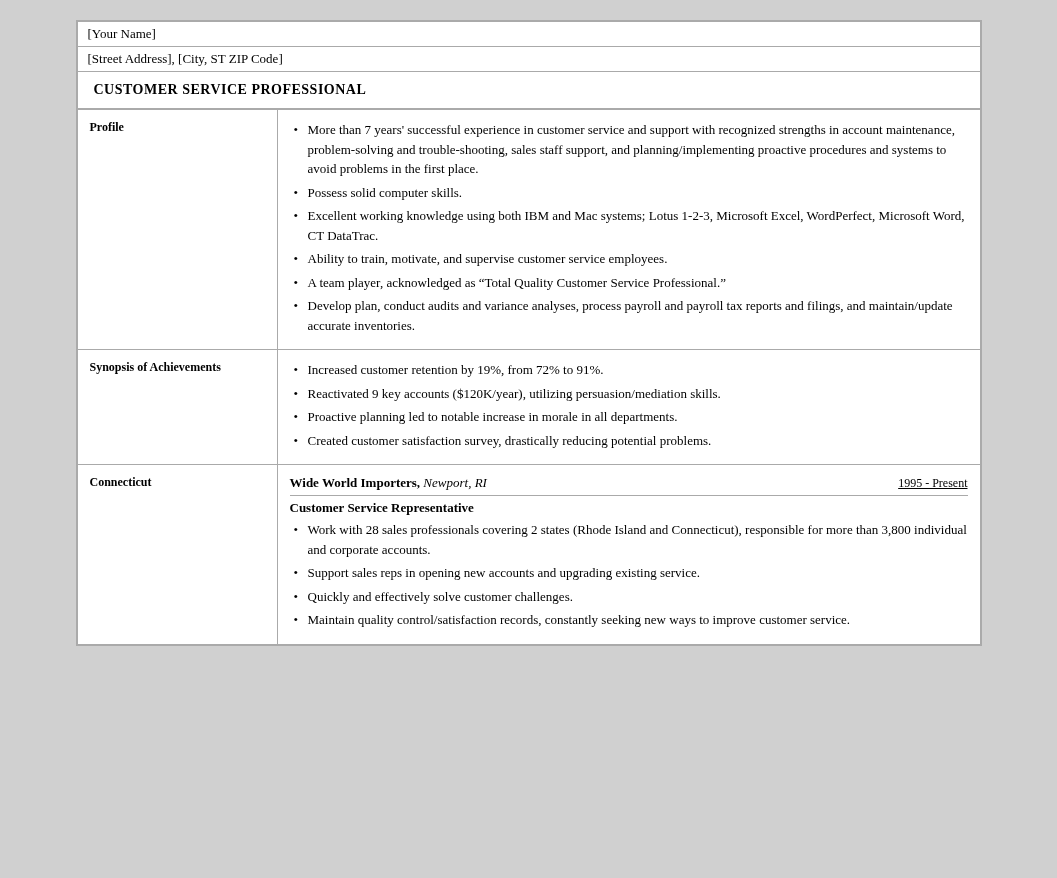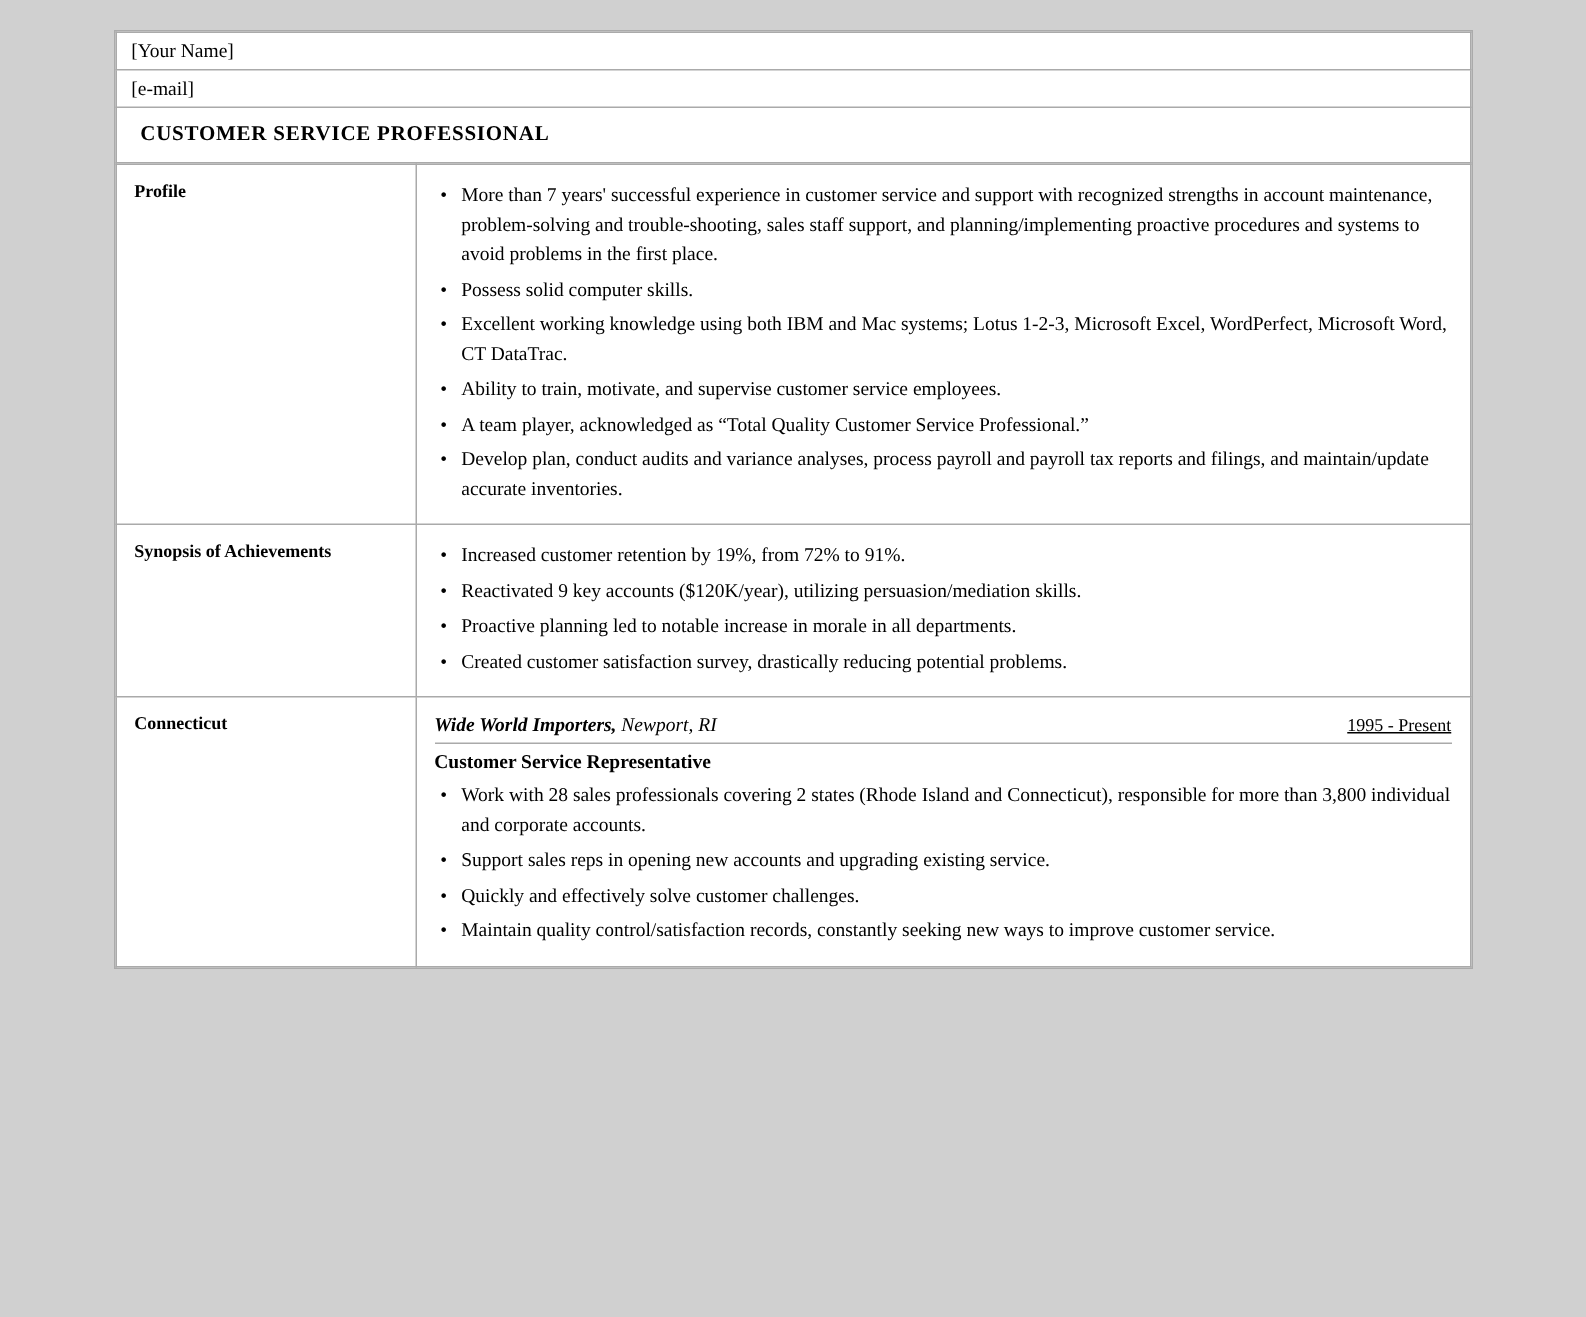--- a/index.html
+++ b/index.html
@@ -72,21 +72,20 @@
     }
     .employment-header {
       display: flex;
       justify-content: space-between;
       align-items: baseline;
       border-bottom: 1px solid #aaa;
       padding-bottom: 4px;
       margin-bottom: 4px;
     }
     .company-name {
-      font-style: italic;
       font-weight: bold;
     }
     .company-location {
       font-style: italic;
       font-weight: normal;
     }
     .employment-date {
       font-size: 12px;
       text-decoration: underline;
     }
@@ -99,21 +98,21 @@
 <body>
 
 <div class="resume">
 
   <table class="header-table">
     <tbody>
         <tr>
       <td>[Your Name]</td>
     </tr>
     <tr>
-      <td>[e-mail]</td>
+      <td>[Street Address], [City, ST  ZIP Code]</td>
     </tr>
     <tr class="title-row">
       <td>CUSTOMER SERVICE PROFESSIONAL</td>
     </tr>
   </tbody>
     </table>
 
   <table class="main-table">
 
     <tbody>

